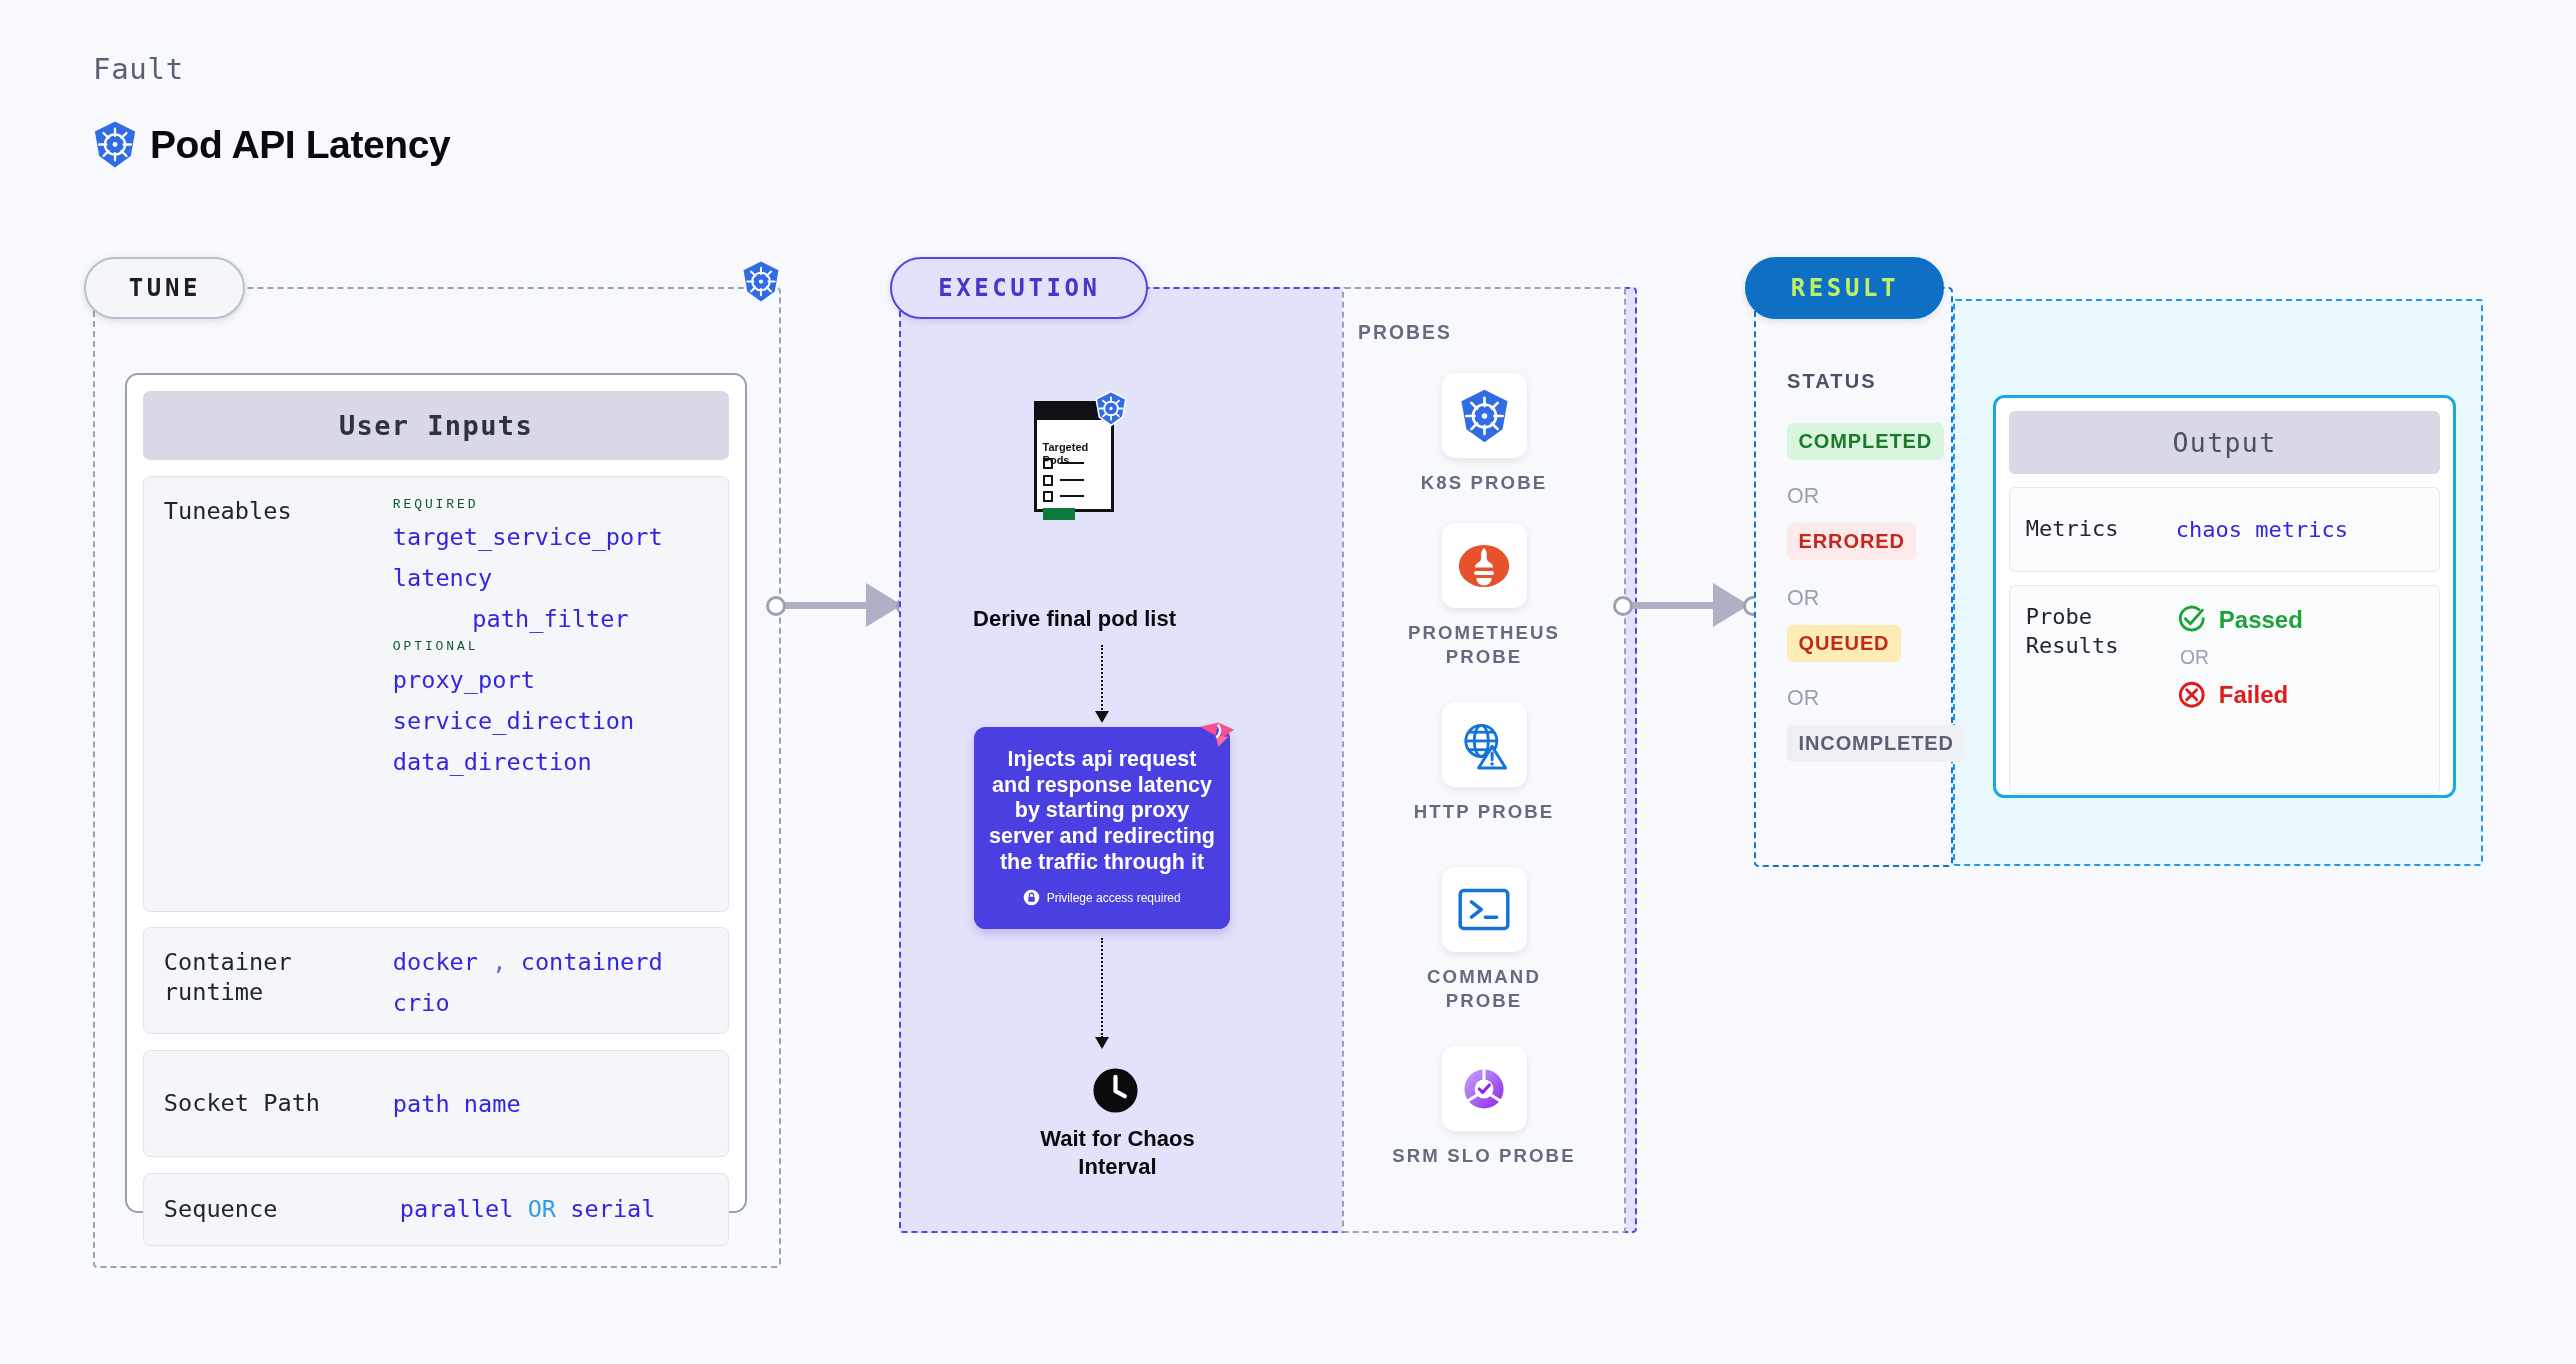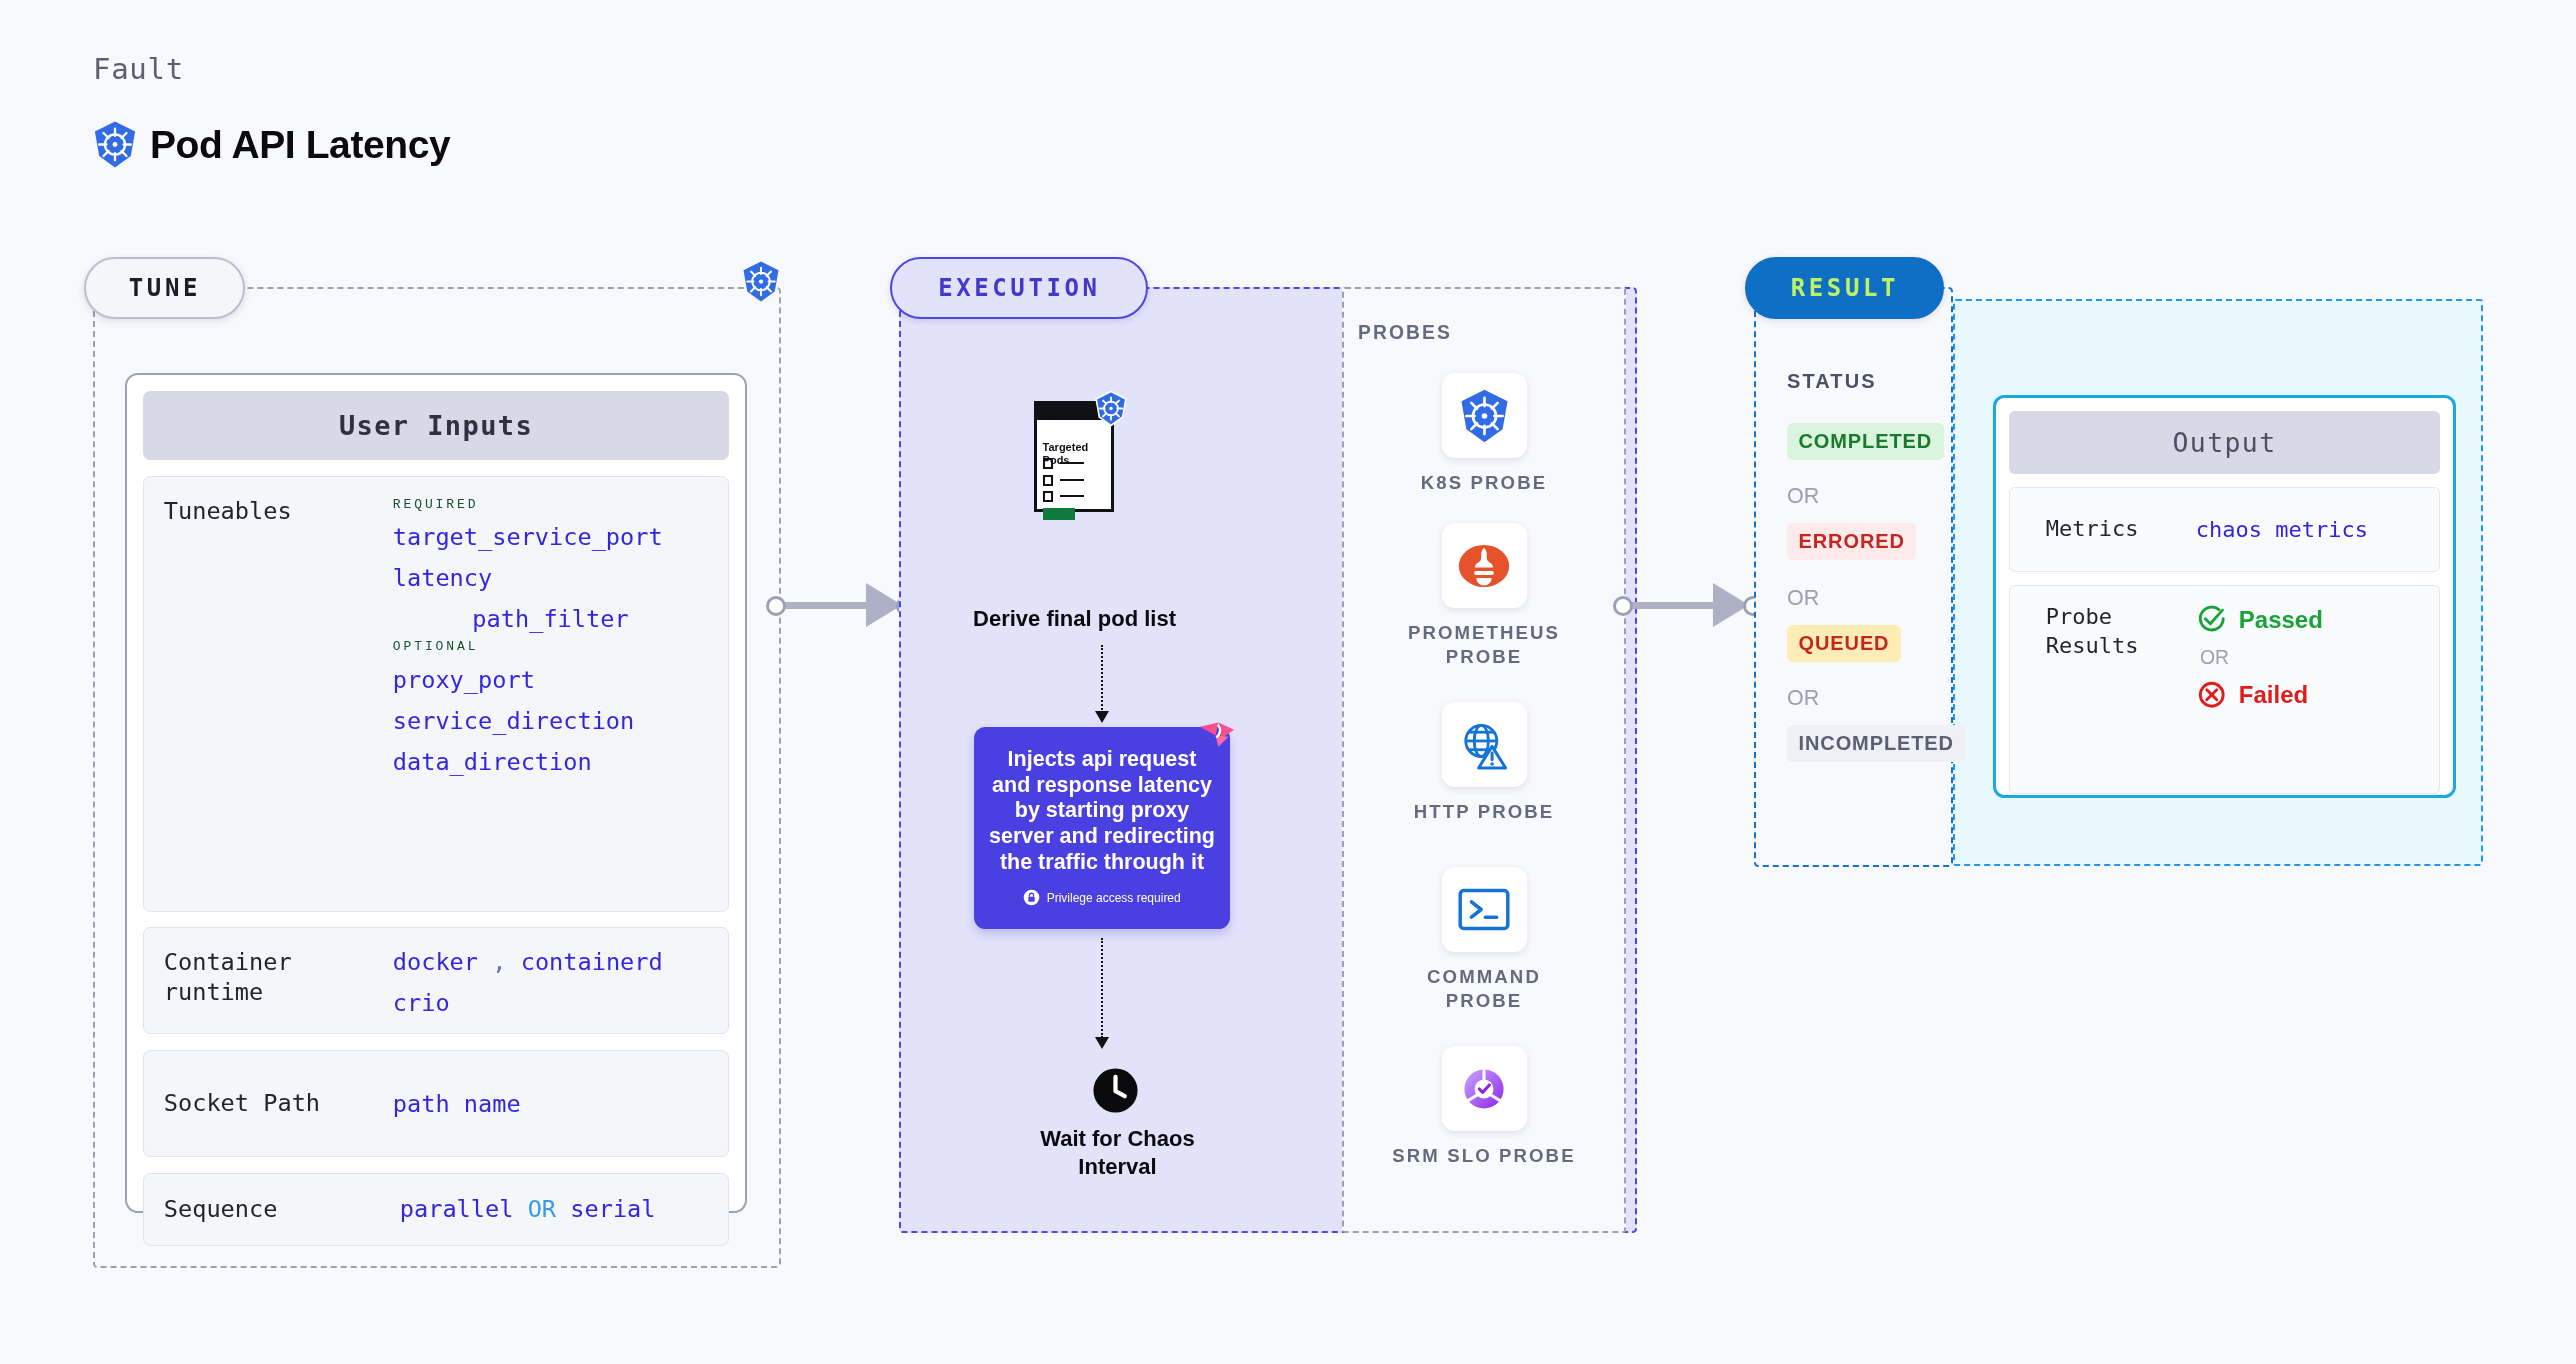--- a/index.html
+++ b/index.html
@@ -226,21 +226,21 @@
     font-family: "DejaVu Sans Mono", monospace; font-size: 26.5px;
     color: #4a5065; letter-spacing: 1.4px;
   }
   .outrow {
     margin-top: 13px; background: #fafbfd; border: 1.4px solid #e4e7ef;
     border-radius: 5.7px; display: flex; padding: 17px 15.8px;
   }
   .outrow .lbl {
     width: 150px; flex: none;
     font-family: "DejaVu Sans Mono", monospace; font-size: 22px;
-    color: #22252e; line-height: 1.3; margin-left: 20px;
+    color: #22252e; line-height: 1.3;
   }
   .outrow .val-mono {
     font-family: "DejaVu Sans Mono", monospace; font-size: 22px; color: #3226e0;
   }
   .pr-item { display: flex; align-items: center; gap: 11.5px; }
   .pr-text {
     font-family: "Liberation Sans", sans-serif; font-size: 24px; font-weight: bold;
   }
   .pr-pass { color: #19a339; }
   .pr-fail { color: #e01b1b; }

